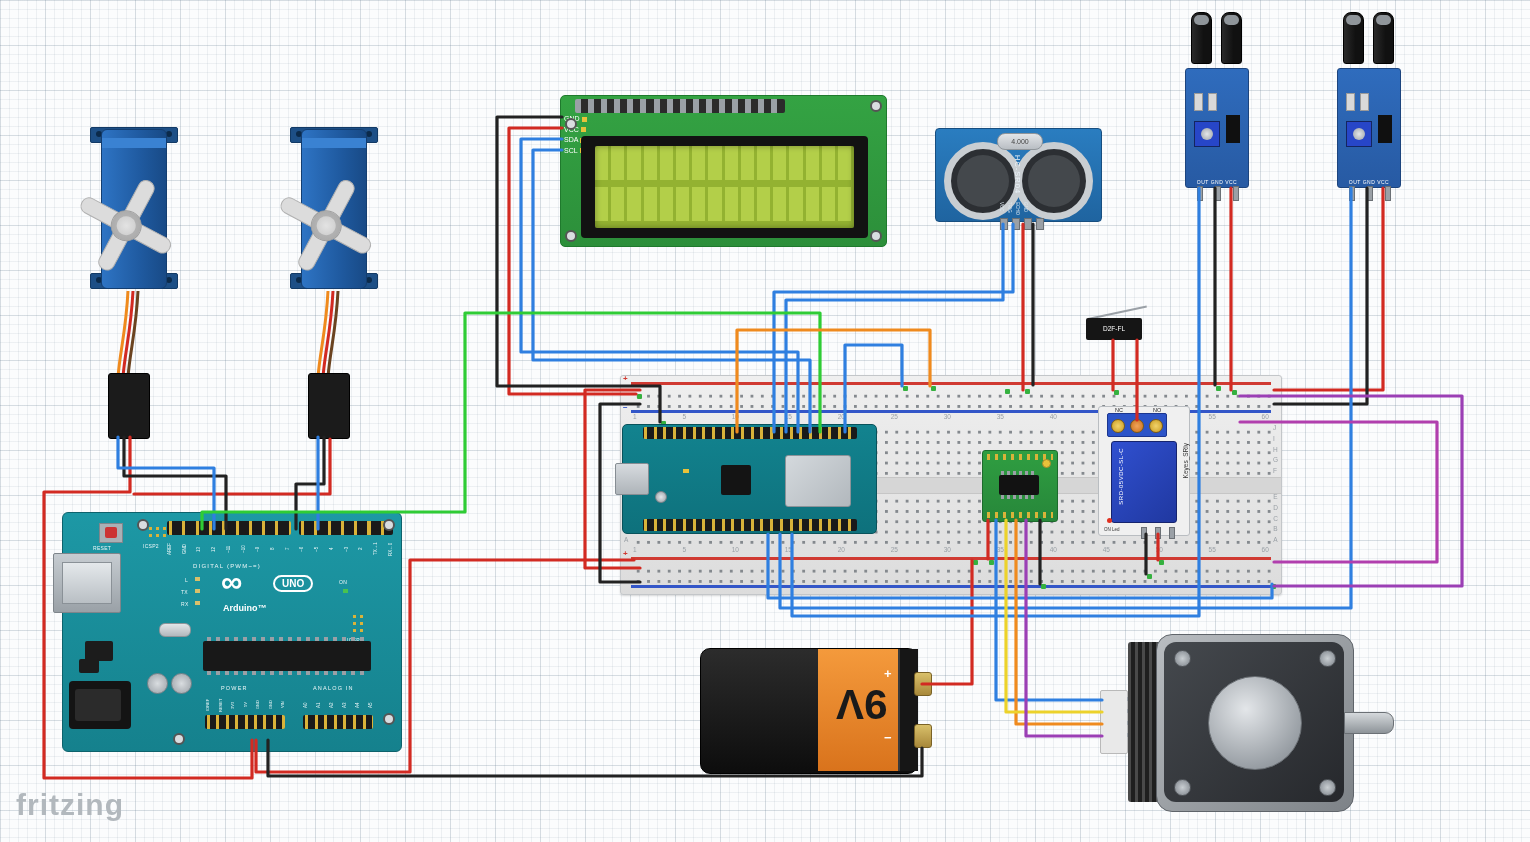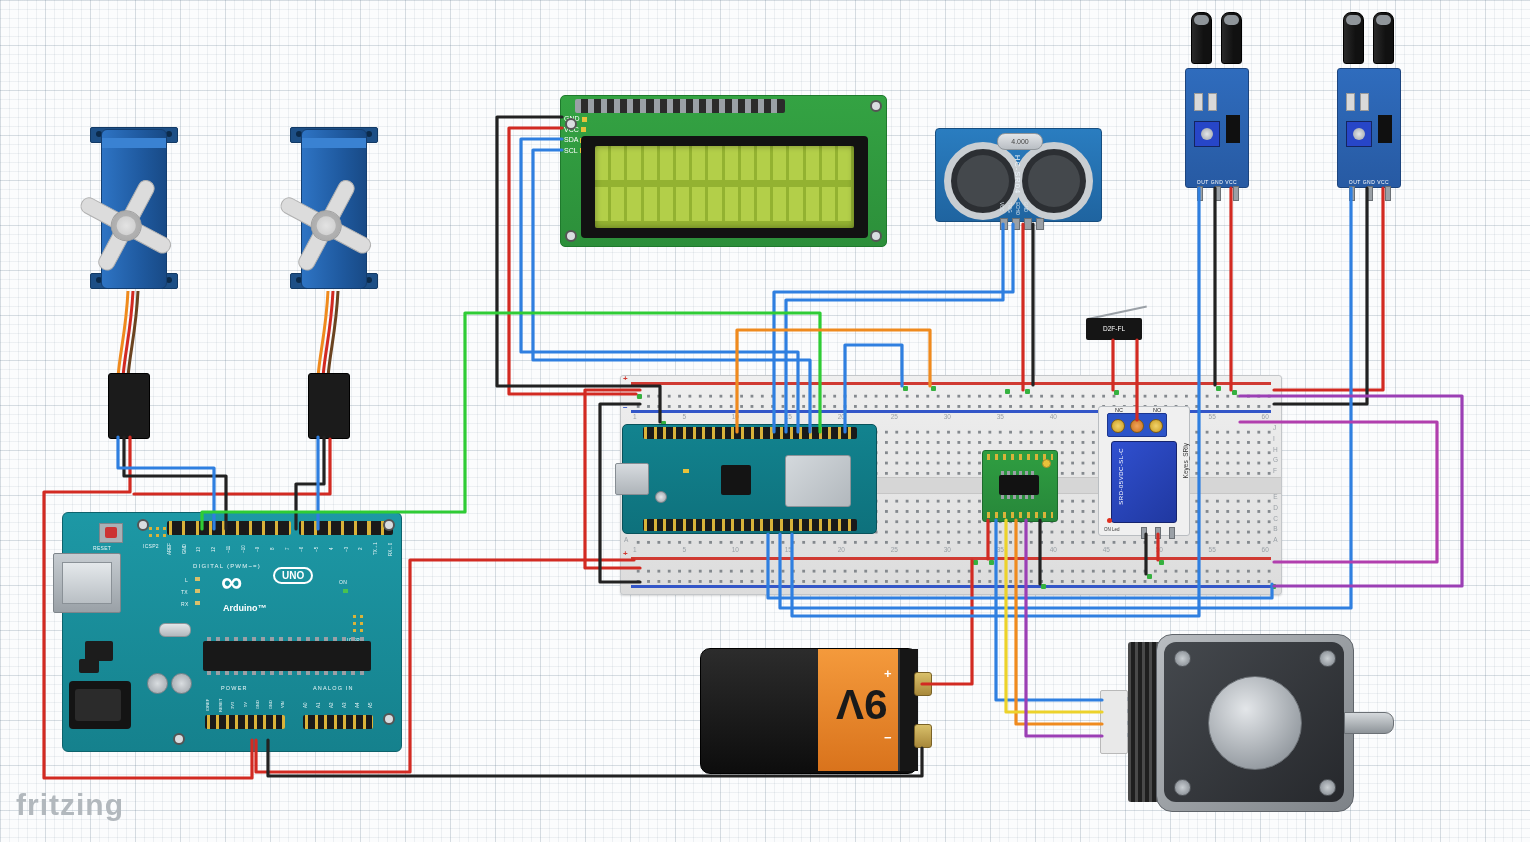--- a/index.html
+++ b/index.html
@@ -434,21 +434,21 @@
         <span>RX←0</span>
       </div>
     <span class="uno-grouplabel" style="left:130px;top:50px">DIGITAL (PWM~=)</span>
     <span class="tinylabel" style="left:122px;top:64px">L</span>
       <i class="leddot" style="left:132px;top:64px"></i>
     <span class="tinylabel" style="left:118px;top:76px">TX</span>
       <i class="leddot" style="left:132px;top:76px"></i>
     <span class="tinylabel" style="left:118px;top:88px">RX</span>
       <i class="leddot" style="left:132px;top:88px"></i>
     <span class="uno-inf" style="left:158px;top:56px">∞</span>
-    <span class="uno-pill" style="left:210px;top:54px">UNO</span>
+    <span class="uno-pill" style="left:210px;top:62px">UNO</span>
     <span class="uno-brand" style="left:160px;top:90px">Arduino™</span>
     <span class="tinylabel" style="left:276px;top:66px">ON</span>
       <i class="leddot g" style="left:280px;top:76px"></i>
     <div class="uno-dots" style="left:288px;top:100px;width:14px;height:21px"></div>
     <span class="tinylabel" style="left:284px;top:124px">ICSP</span>
     <div class="uno-mcu"></div>
     <div class="uno-crystal"></div>
     <i class="uno-cap" style="left:84px;top:160px"></i>
       <i class="uno-cap" style="left:108px;top:160px"></i>
     <div class="uno-black" style="left:22px;top:128px;width:28px;height:20px"></div>

